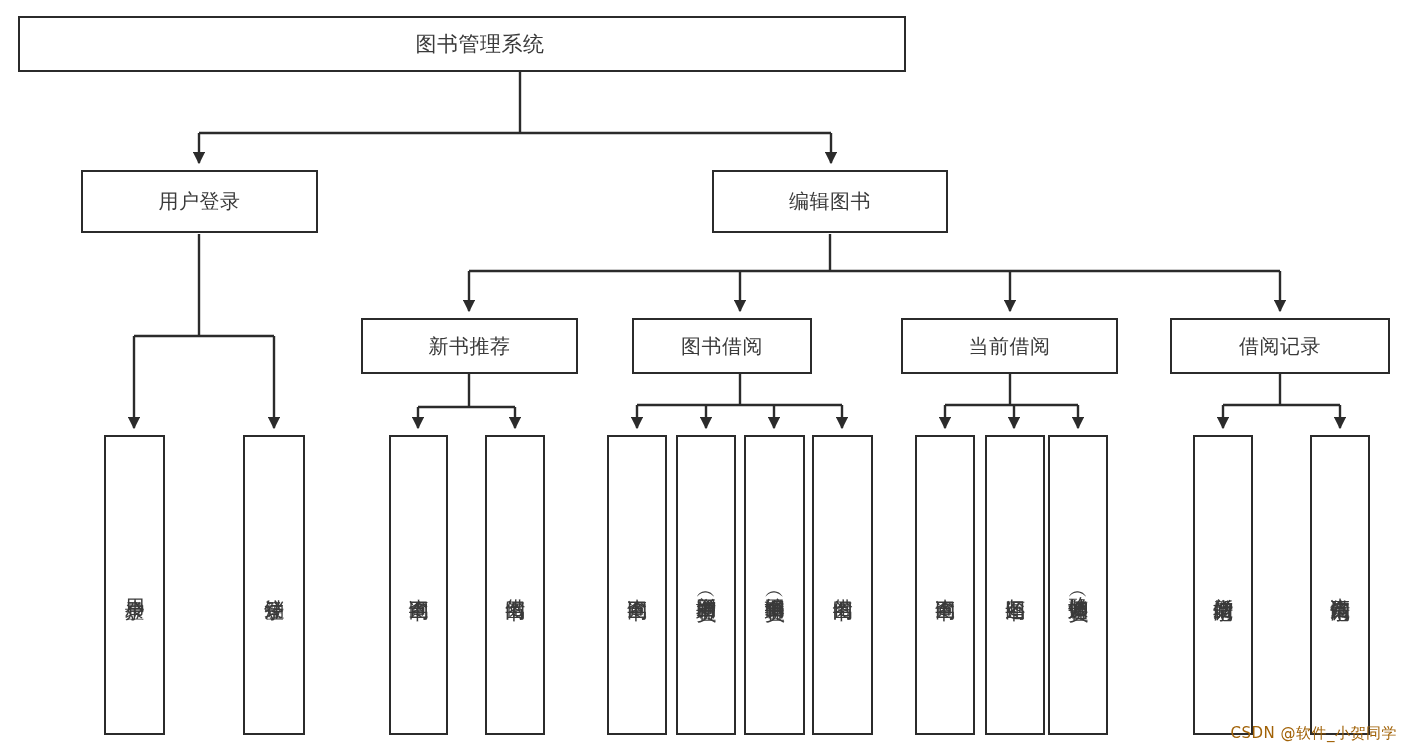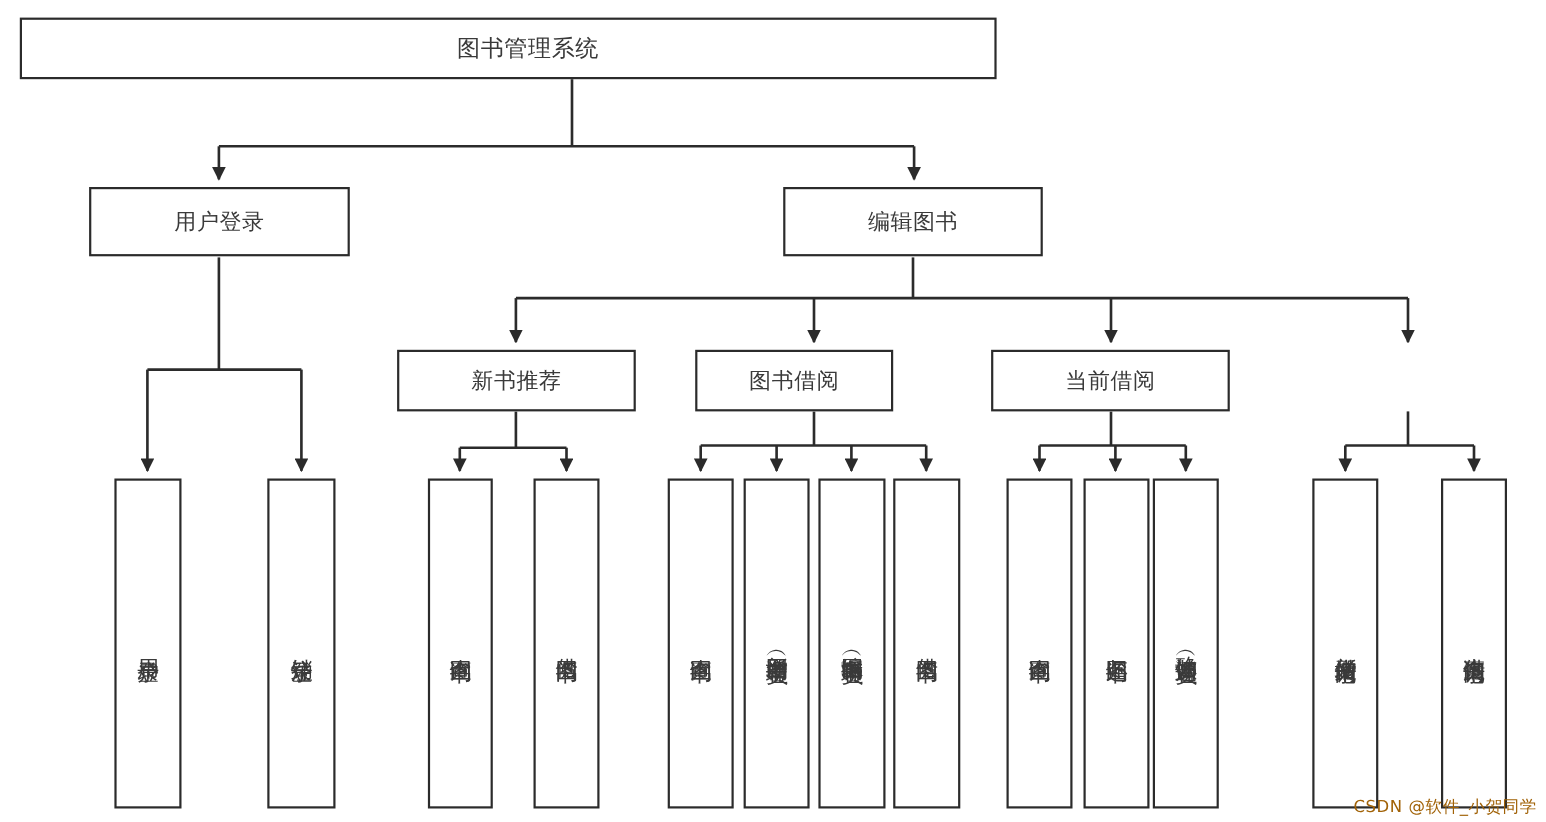--- a/index.html
+++ b/index.html
@@ -145,20 +145,23 @@
   </div>
 
   <div class="node level3" style="left:632px; top:318px; width:180px; height:56px;">
     <span class="node-label">图书借阅</span>
   </div>
 
   <div class="node level3" style="left:901px; top:318px; width:217px; height:56px;">
     <span class="node-label">当前借阅</span>
   </div>
 
+  <div class="node level3" style="left:1170px; top:318px; width:220px; height:56px;">
+    <span class="node-label">借阅记录</span>
+  </div>
 
   <div class="node leaf" style="left:104px; top:435px; width:61px; height:300px;">
     <span class="node-label">用户登录</span>
   </div>
 
   <div class="node leaf" style="left:243px; top:435px; width:62px; height:300px;">
     <span class="node-label">注销登录</span>
   </div>
 
   <div class="node leaf" style="left:389px; top:435px; width:59px; height:300px;">

